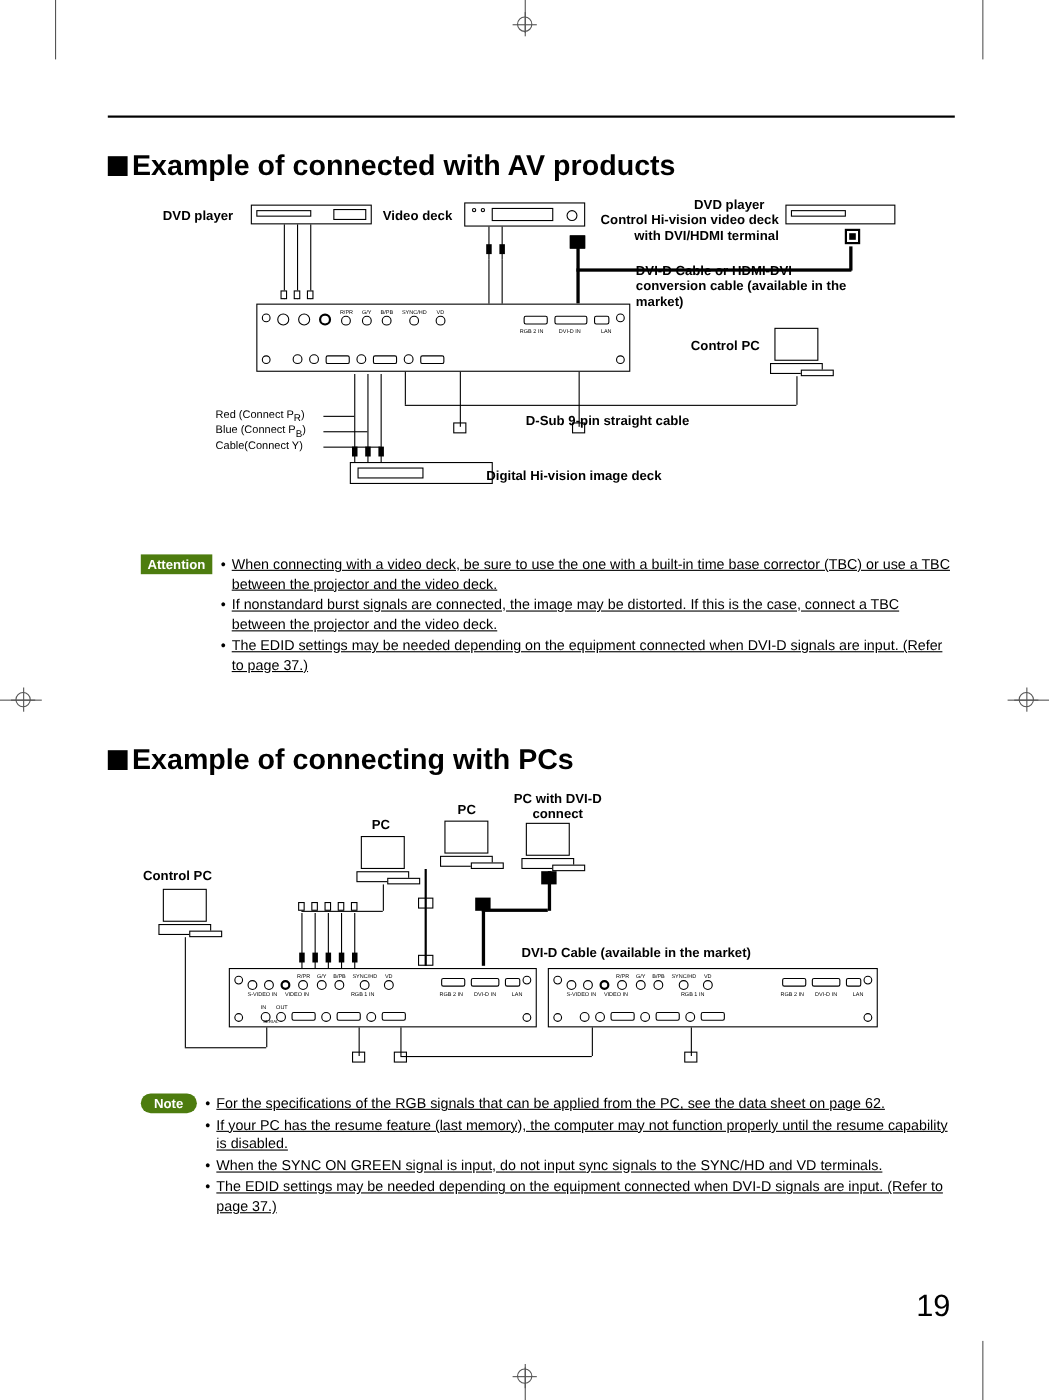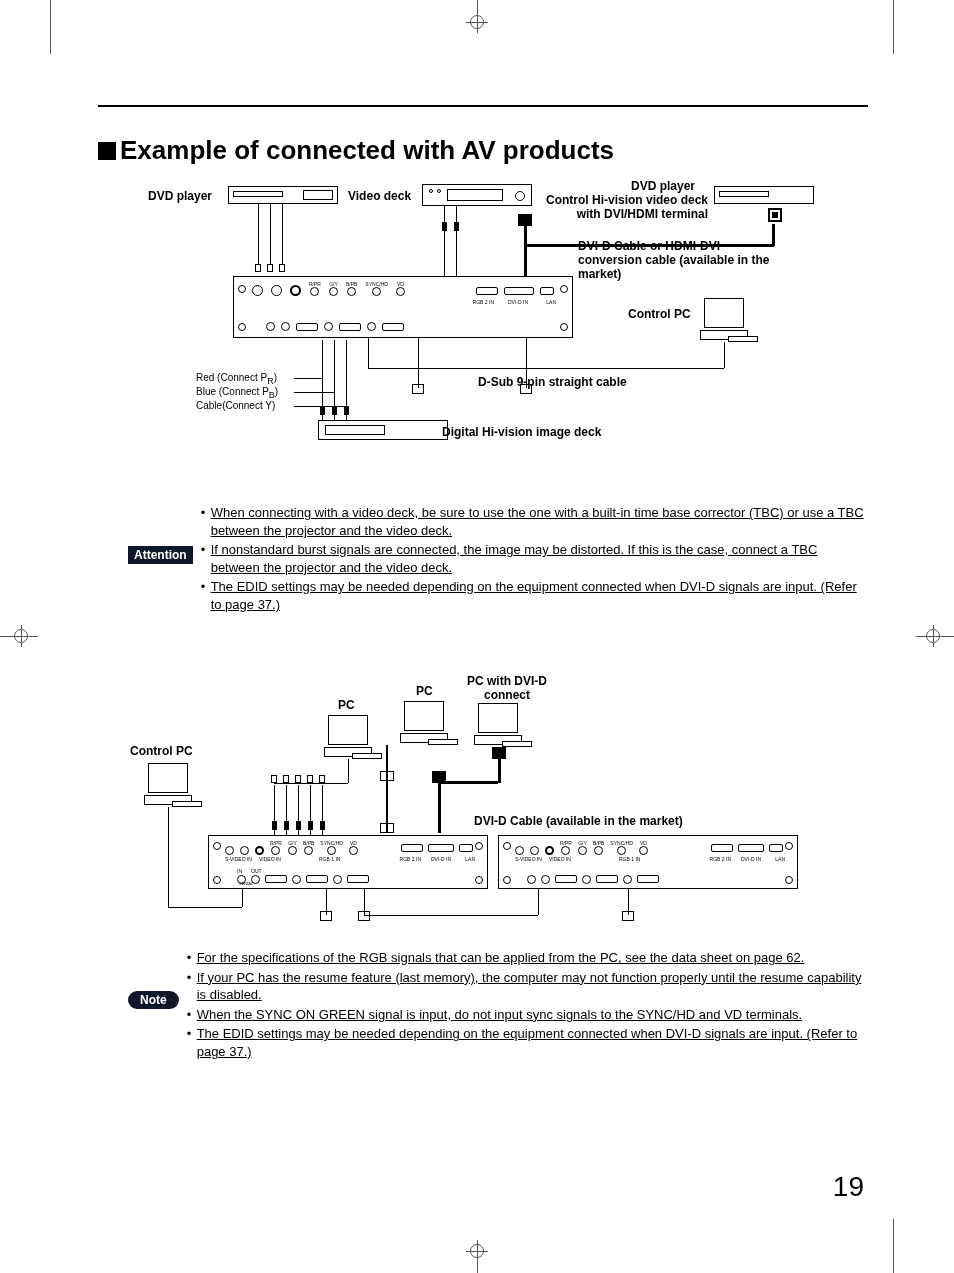--- a/index.html
+++ b/index.html
@@ -79,28 +79,27 @@
     }
     .pc-icon .kb {
       width: 30px; height: 6px; border: 1px solid #000; position: absolute; bottom: -2px; left: 24px; background: #fff;
     }
     .callout-box {
       display: flex;
       gap: 8px;
       margin-left: 30px;
     }
     .badge {
-      background: #0f172a;
+      background: #4d7c0f;
       color: #fff;
       font-size: 12px;
       font-weight: bold;
       padding: 2px 6px;
       height: 18px;
       flex-shrink: 0;
-      margin-top: 42px;
     }
     .badge.oval {
       border-radius: 10px;
       padding: 2px 12px;
     }
     .callout-list {
       font-size: 13px;
       line-height: 1.35;
       list-style: none;
     }
@@ -301,20 +300,23 @@
   <div class="callout-box">
     <div class="badge">Attention</div>
     <ul class="callout-list">
       <li>When connecting with a video deck, be sure to use the one with a built-in time base corrector (TBC) or use a TBC between the projector and the video deck.</li>
       <li>If nonstandard burst signals are connected, the image may be distorted. If this is the case, connect a TBC between the projector and the video deck.</li>
       <li>The EDID settings may be needed depending on the equipment connected when DVI-D signals are input. (Refer to page 37.)</li>
     </ul>
   </div>
 
   <div class="section2">
+    <h2 class="section-title">
+      <span class="bullet-sq"></span><span>Example of connecting with PCs</span>
+    </h2>
 
     <div class="diagram diagram2">
       <span class="dlabel" style="left:2px; top:70px;">Control PC</span>
       <div class="pc-icon" style="left:20px; top:88px;">
         <div class="monitor"></div>
           <div class="base"></div>
           <div class="kb"></div>
       </div>
 
       <span class="dlabel" style="left:210px; top:24px;">PC</span>

